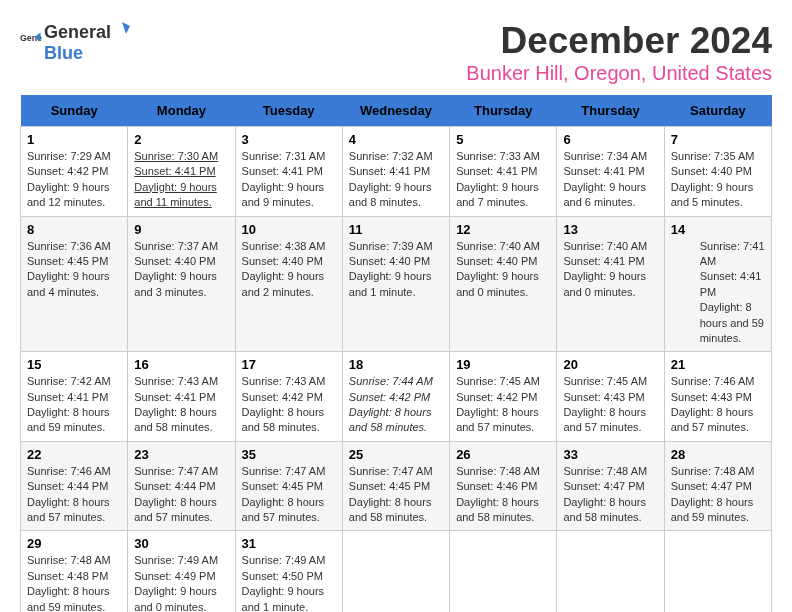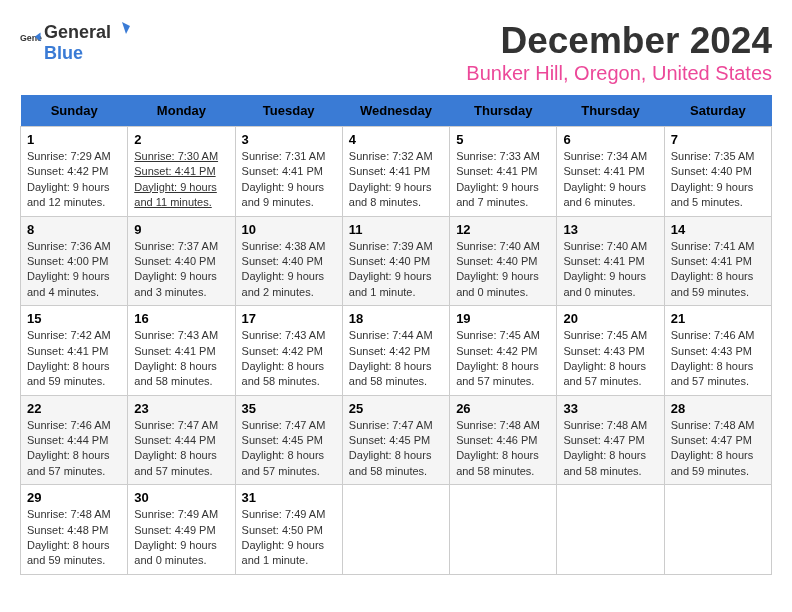--- a/index.html
+++ b/index.html
@@ -156,21 +156,21 @@
           <span class="day-num">7</span>
           <div class="cell-info" style="white-space: pre-line;">Sunrise: 7:35 AM
 Sunset: 4:40 PM
 Daylight: 9 hours and 5 minutes.</div>
         </td>
       </tr>
       <tr>
         <td>
           <span class="day-num">8</span>
           <div class="cell-info" style="white-space: pre-line;">Sunrise: 7:36 AM
-Sunset: 4:00 PM
+Sunset: 4:45 PM
 Daylight: 9 hours and 4 minutes.</div>
         </td>
         <td>
           <span class="day-num">9</span>
           <div class="cell-info" style="white-space: pre-line;">Sunrise: 7:37 AM
 Sunset: 4:40 PM
 Daylight: 9 hours and 3 minutes.</div>
         </td>
         <td>
           <span class="day-num">10</span>
@@ -191,21 +191,21 @@
 Daylight: 9 hours and 0 minutes.</div>
         </td>
         <td>
           <span class="day-num">13</span>
           <div class="cell-info" style="white-space: pre-line;">Sunrise: 7:40 AM
 Sunset: 4:41 PM
 Daylight: 9 hours and 0 minutes.</div>
         </td>
         <td>
           <span class="day-num">14</span>
-          <div class="cell-info" style="white-space: pre-line;">Sunrise: 7:41 AM
+          <div class="cell-info" style="white-space: pre-line; margin-left: 29px;">Sunrise: 7:41 AM
 Sunset: 4:41 PM
 Daylight: 8 hours and 59 minutes.</div>
         </td>
       </tr>
       <tr>
         <td>
           <span class="day-num">15</span>
           <div class="cell-info" style="white-space: pre-line;">Sunrise: 7:42 AM
 Sunset: 4:41 PM
 Daylight: 8 hours and 59 minutes.</div>
@@ -217,21 +217,21 @@
 Daylight: 8 hours and 58 minutes.</div>
         </td>
         <td>
           <span class="day-num">17</span>
           <div class="cell-info" style="white-space: pre-line;">Sunrise: 7:43 AM
 Sunset: 4:42 PM
 Daylight: 8 hours and 58 minutes.</div>
         </td>
         <td>
           <span class="day-num">18</span>
-          <div class="cell-info" style="white-space: pre-line;">Sunrise: 7:44 AM
+          <div class="cell-info" style="white-space: pre-line; font-style: italic;">Sunrise: 7:44 AM
 Sunset: 4:42 PM
 Daylight: 8 hours and 58 minutes.</div>
         </td>
         <td>
           <span class="day-num">19</span>
           <div class="cell-info" style="white-space: pre-line;">Sunrise: 7:45 AM
 Sunset: 4:42 PM
 Daylight: 8 hours and 57 minutes.</div>
         </td>
         <td>

